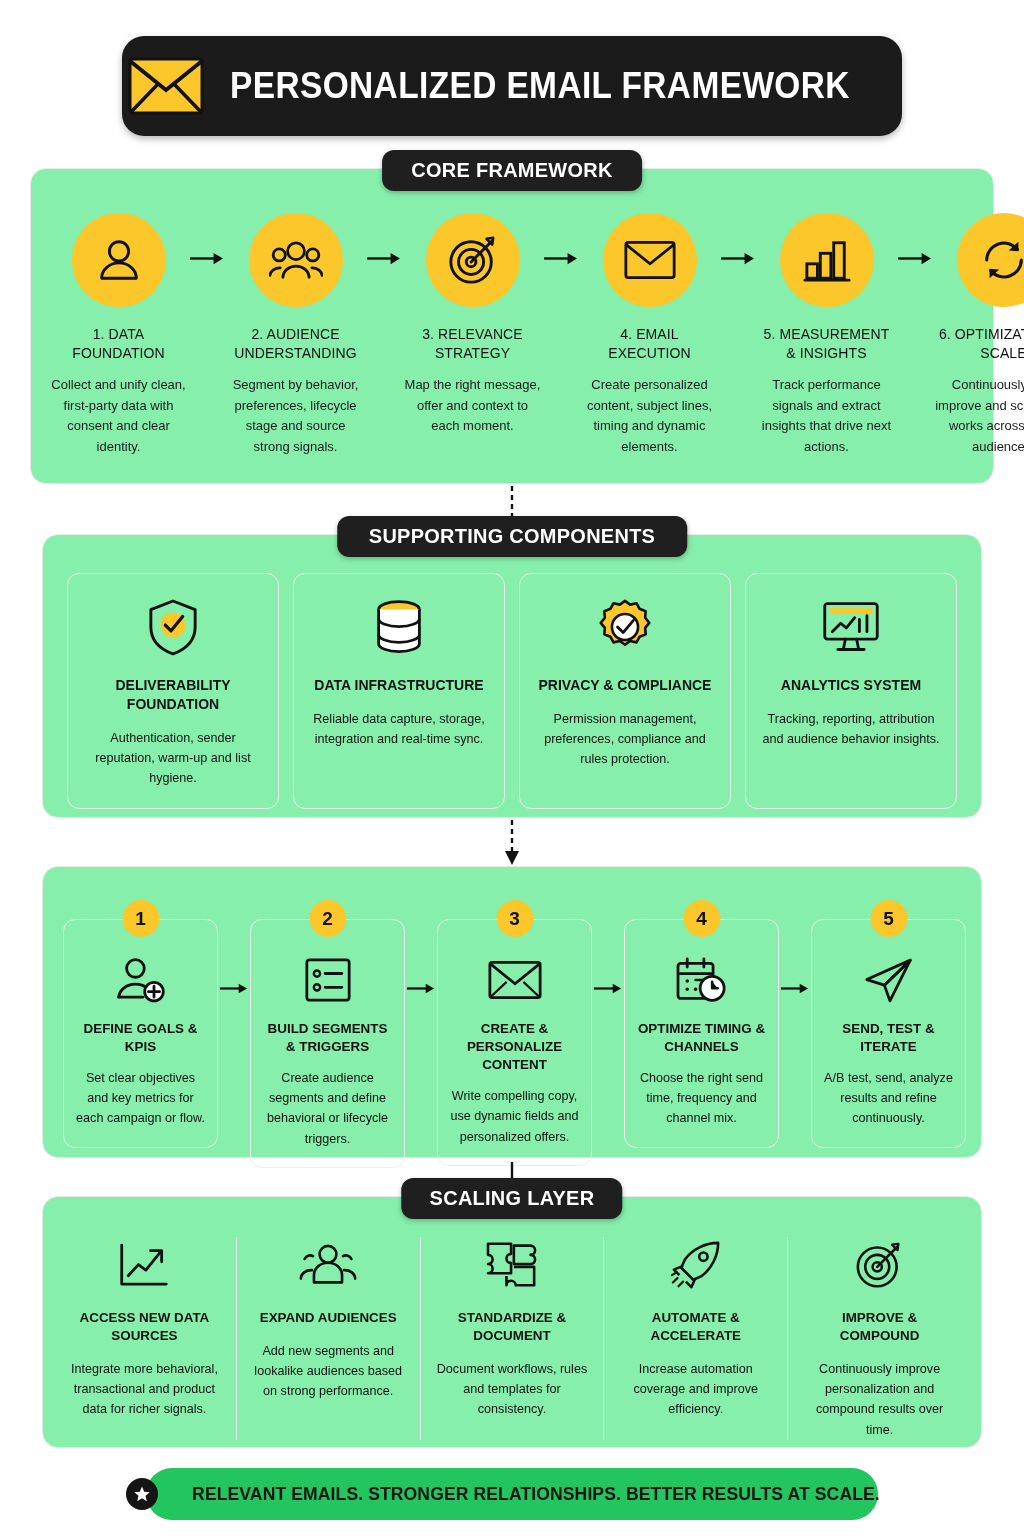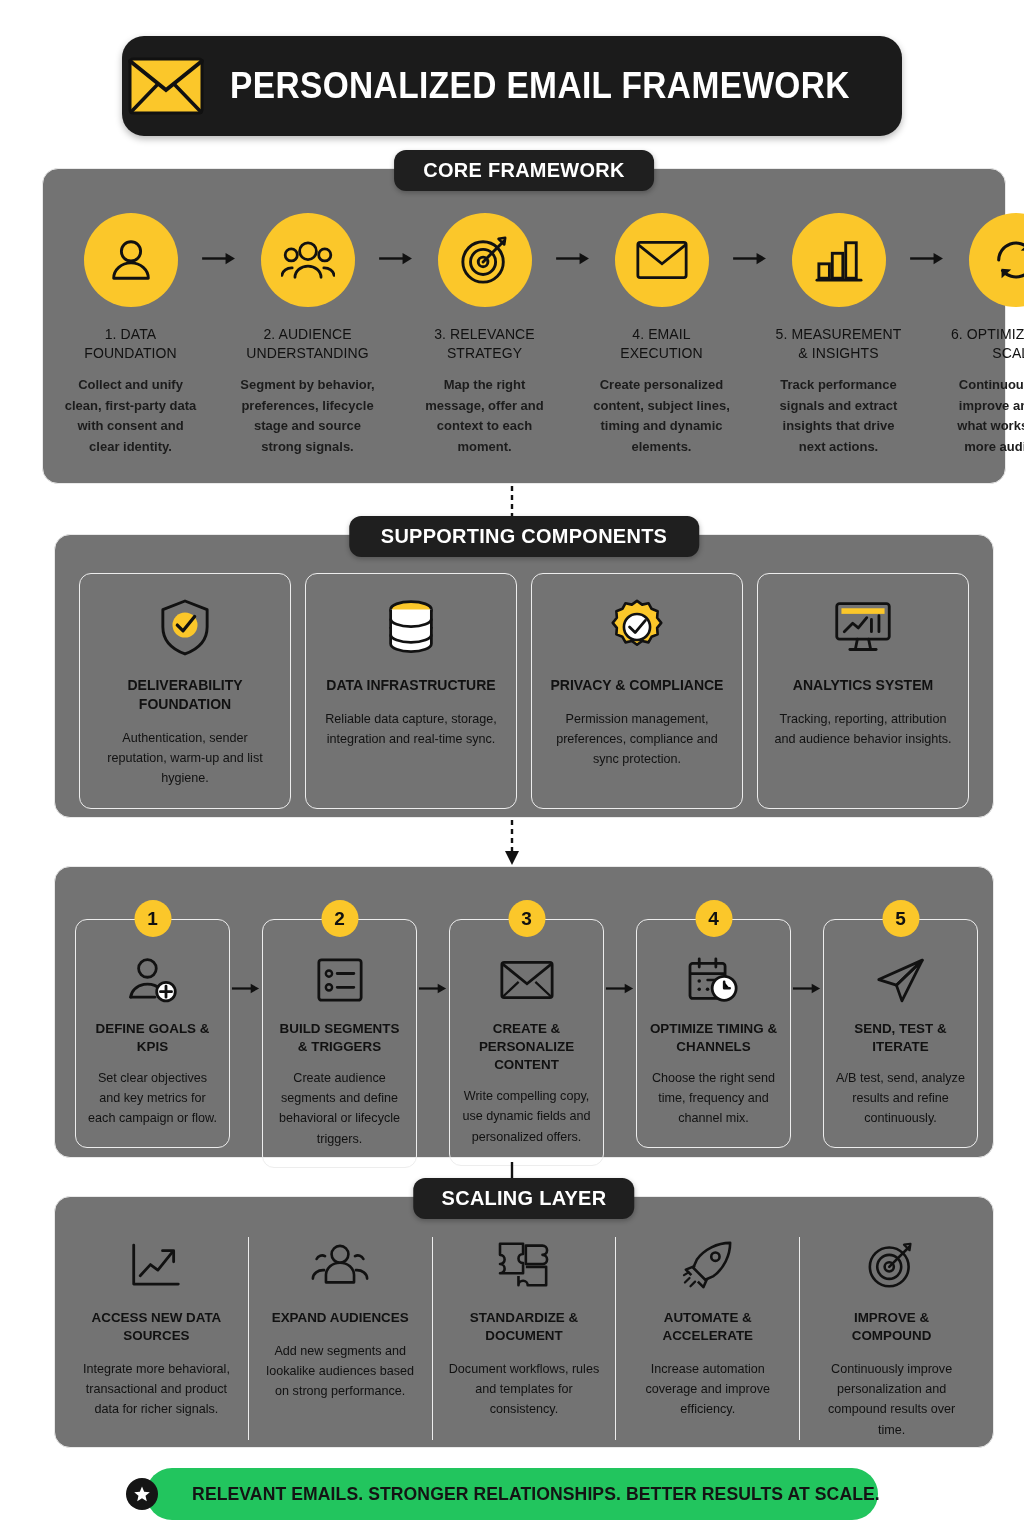--- a/index.html
+++ b/index.html
@@ -48,22 +48,21 @@
     transform: scaleX(0.93);
     transform-origin: left center;
     white-space: nowrap;
   }
 
   
   .section {
     position: absolute;
     border: 1.5px solid #e9e9e9;
     border-radius: 16px;
-    background: #737373;
-    margin-left: 12px;
+    background: #86efac;
   }
   .section-badge {
     position: absolute;
     top: -19px;
     left: 50%;
     transform: translateX(-50%);
     background: #1f1f1f;
     color: #ffffff;
     border-radius: 12px;
     padding: 8px 24px 9px 24px;
@@ -95,21 +94,20 @@
     font-size: 14px;
     font-weight: 400;
     line-height: 1.35;
     letter-spacing: 0.1px;
     margin-bottom: 12px;
   }
   .core-desc {
     font-size: 13px;
     line-height: 1.6;
     color: #1c1c1c;
-    font-weight: bold;
   }
   .core-arrow {
     flex: 1 1 auto;
     display: flex;
     align-items: flex-start;
     justify-content: center;
     padding-top: 38px;
   }
 
   
@@ -407,21 +405,21 @@
 
       <div class="support-card">
         <div class="support-icon">
           <svg viewBox="0 0 60 60" width="56" height="56">
             <path d="M30 2 l5.5 4 6.8 -1.5 3.3 6 6.5 2.6 -0.5 7 4.4 5.4 -4.4 5.4 0.5 7 -6.5 2.6 -3.3 6 -6.8 -1.5 -5.5 4 -5.5 -4 -6.8 1.5 -3.3 -6 -6.5 -2.6 0.5 -7 -4.4 -5.4 4.4 -5.4 -0.5 -7 6.5 -2.6 3.3 -6 6.8 1.5 z" fill="#FBC72A" stroke="#111" stroke-width="2.8" stroke-linejoin="round"></path>
             <circle cx="30" cy="30" r="14" fill="#fff" stroke="#111" stroke-width="2.8"></circle>
             <path d="M22 30 L28 36 L39 23" fill="none" stroke="#111" stroke-width="3" stroke-linecap="round" stroke-linejoin="round"></path>
           </svg>
         </div>
         <div class="support-title">PRIVACY &amp; COMPLIANCE</div>
-        <div class="support-desc">Permission management, preferences, compliance and sync protection.</div>
+        <div class="support-desc">Permission management, preferences, compliance and rules protection.</div>
       </div>
 
       <div class="support-card">
         <div class="support-icon">
           <svg viewBox="0 0 64 56" width="60" height="54">
             <rect x="4" y="3" width="56" height="38" rx="3" fill="none" stroke="#111" stroke-width="3"></rect>
             <rect x="9" y="8" width="46" height="6" fill="#FBC72A"></rect>
             <path d="M12 33 L21 24 L27 29 L36 18" fill="none" stroke="#111" stroke-width="3" stroke-linecap="round" stroke-linejoin="round"></path>
             <path d="M41 33 V20 M49 33 V16" stroke="#111" stroke-width="3" stroke-linecap="round"></path>
             <path d="M26 41 L24 51 M38 41 L40 51" stroke="#111" stroke-width="3" stroke-linecap="round"></path>

